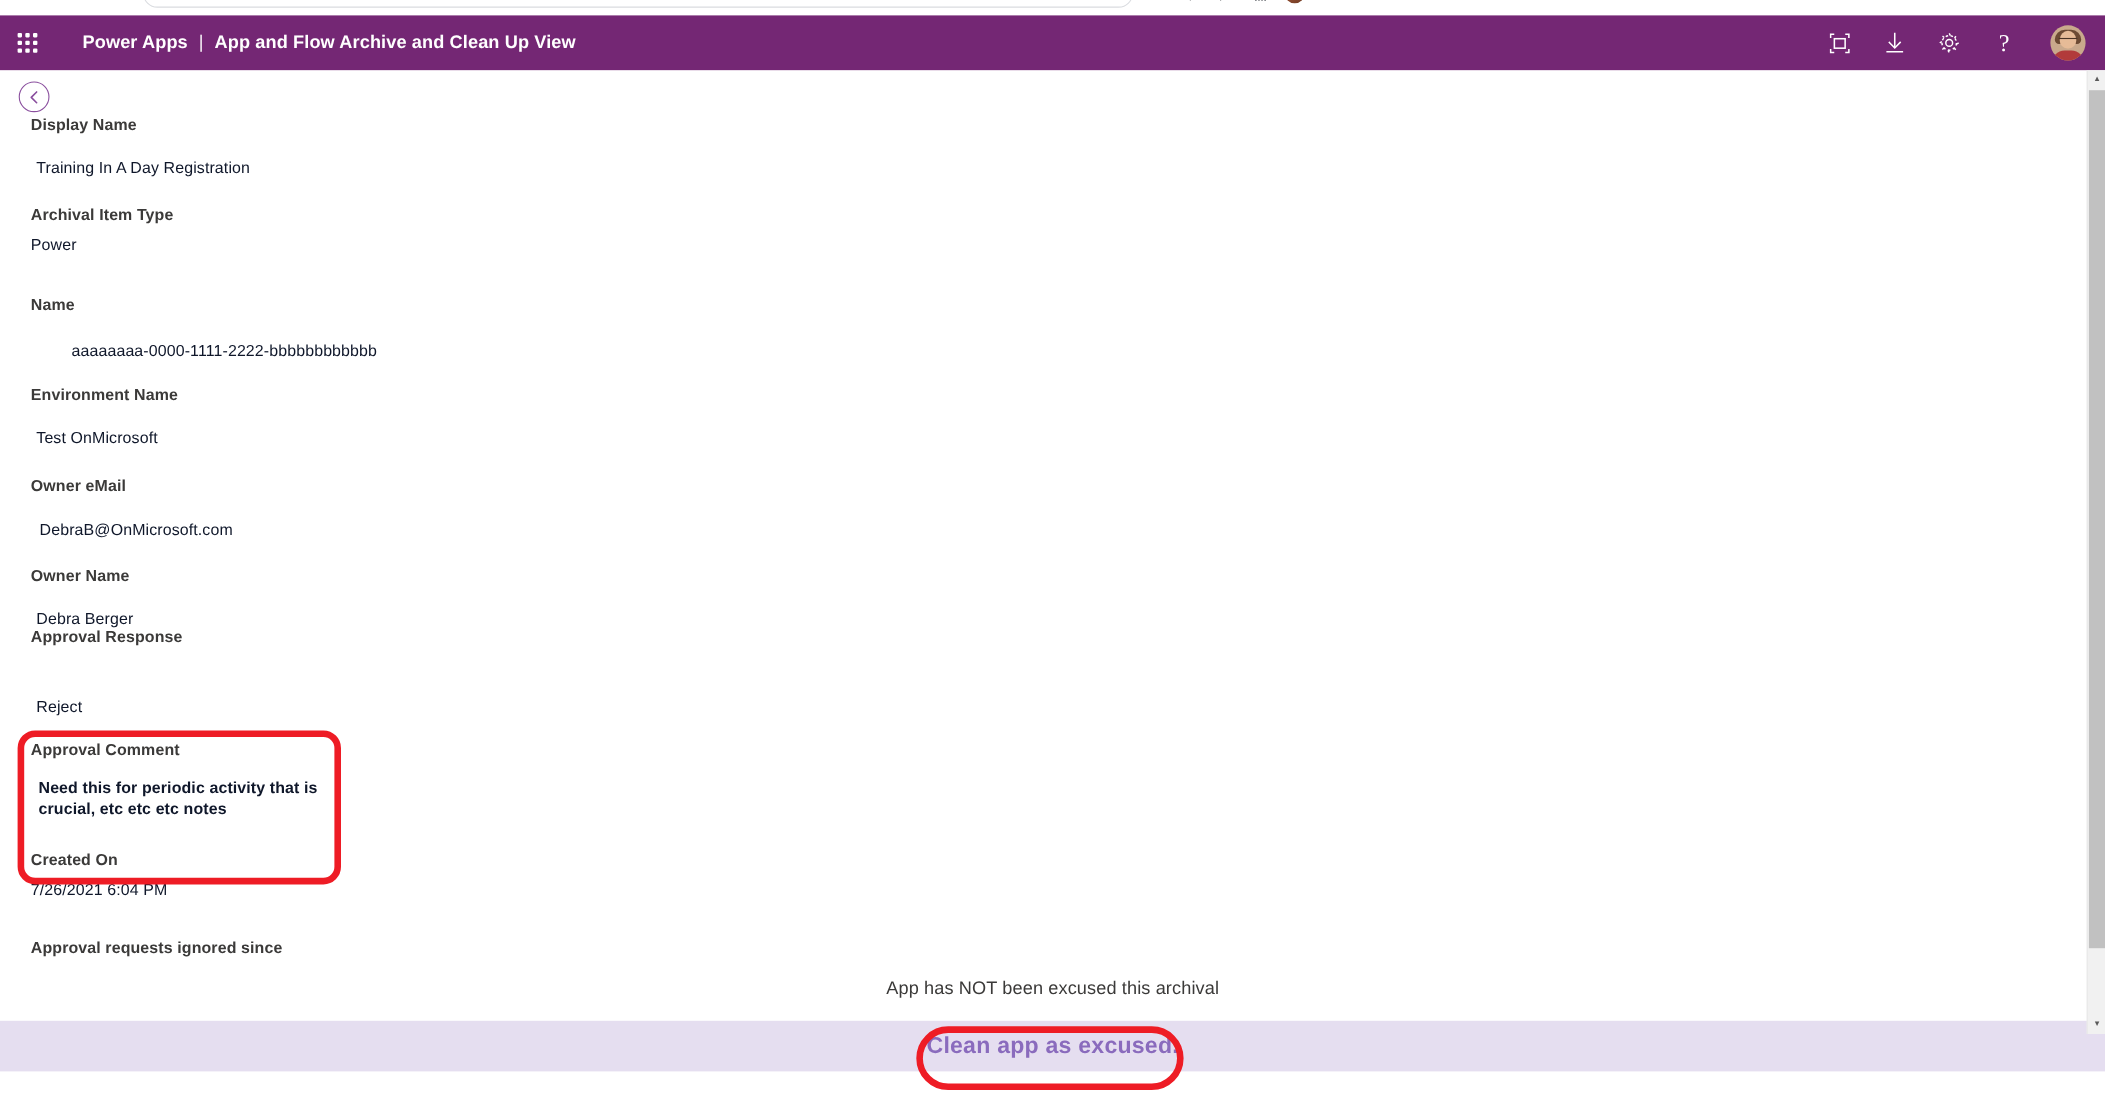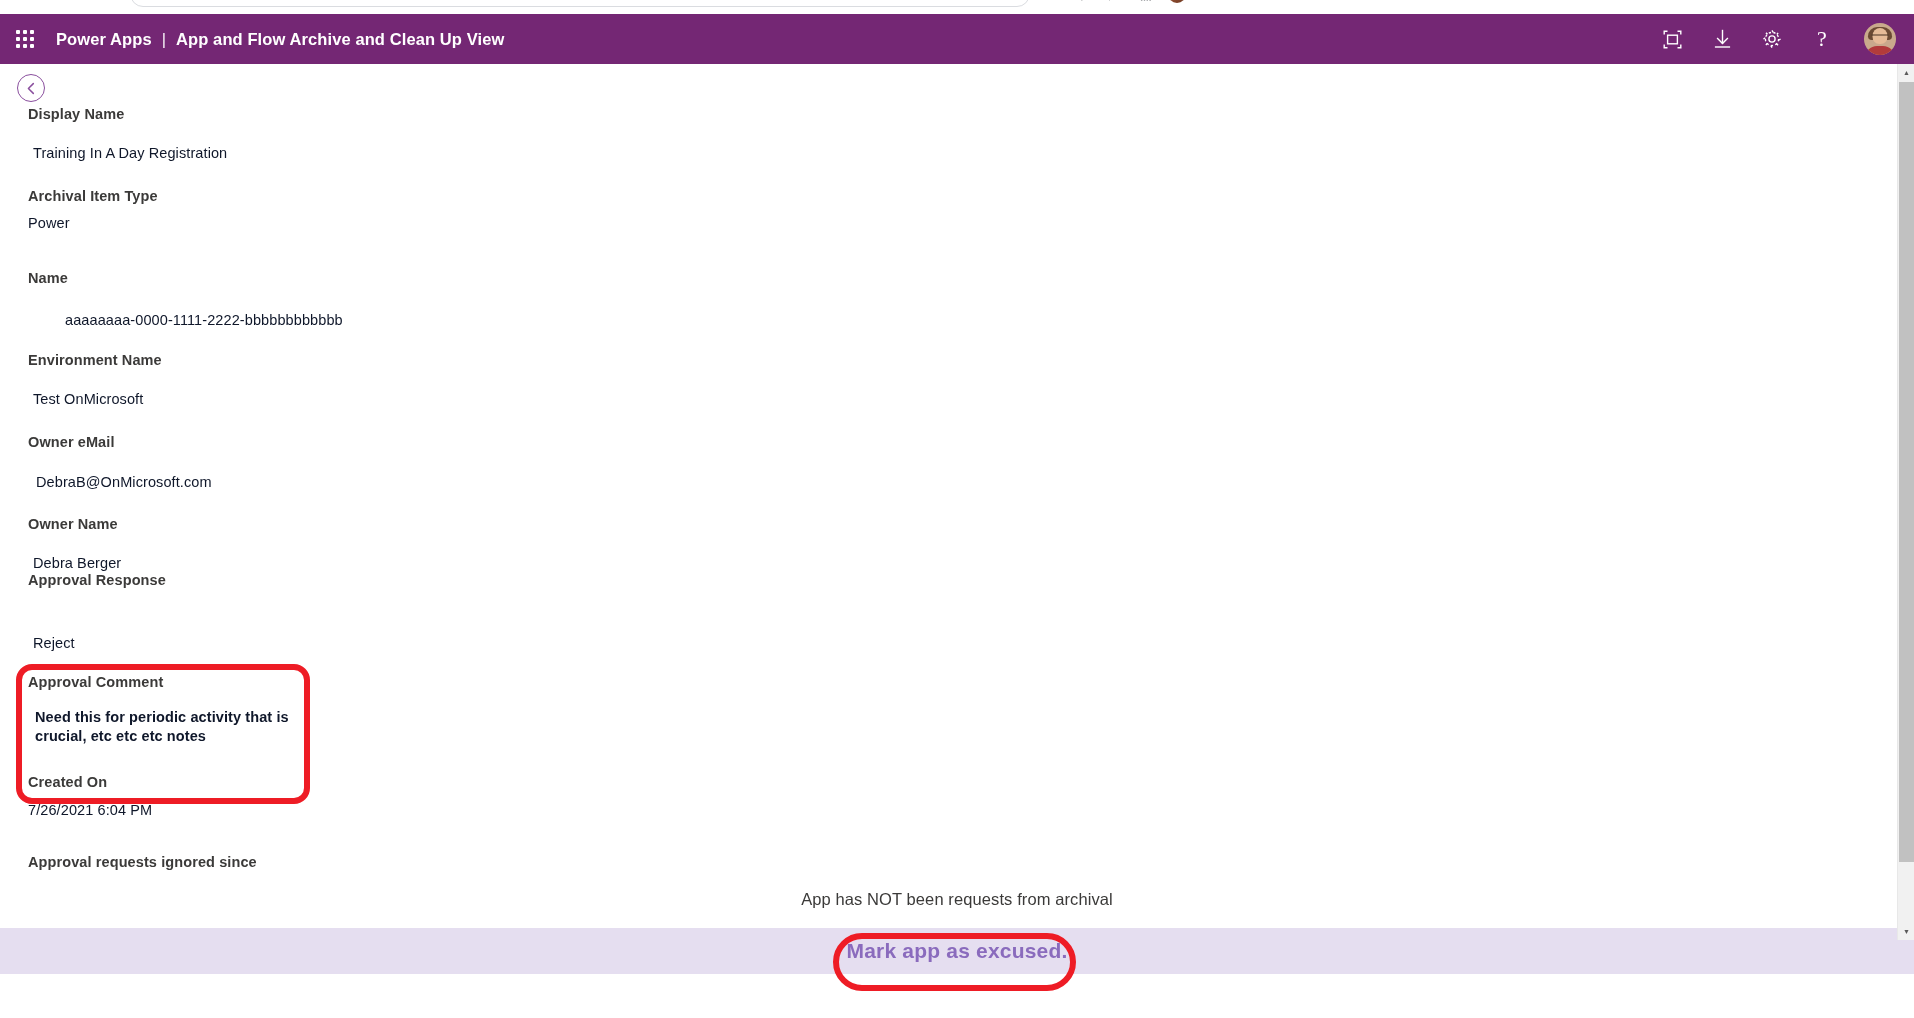--- a/index.html
+++ b/index.html
@@ -82,20 +82,21 @@
 
   
   .app-header {
     position: absolute;
     left: 0; top: 14px;
     width: 1914px; height: 50px;
     background: #742774;
     display: flex;
     align-items: center;
     padding: 0 18px 0 14px;
+    gap: 19px;
   }
   .waffle {
     width: 22px; height: 22px;
     display: grid;
     grid-template-columns: repeat(3, 4px);
     grid-template-rows: repeat(3, 4px);
     gap: 3px;
     align-content: center;
     justify-content: center;
     cursor: pointer;
@@ -456,24 +457,24 @@
         <div class="r field-label" style="top:674px;">Created On</div>
         <div class="r field-value" style="top:702px;">7/26/2021 6:04 PM</div>
       </div>
 
       <div class="field">
         <div class="r field-label" style="top:754px;">Approval requests ignored since</div>
       </div>
 
     </div>
 
-    <div class="status-line" style="top:826px;">App has NOT been requests from archival</div>
+    <div class="status-line" style="top:826px;">App has NOT been excused this archival</div>
 
     <div class="bottom-band" style="top:864px;">
-      <button class="excuse-btn">Mark app as excused.</button>
+      <button class="excuse-btn">Clean app as excused.</button>
     </div>
 
   </div>
 
   <div class="scrollbar">
     <div class="sb-arrow up">▲</div>
     <div class="sb-thumb"></div>
     <div class="sb-arrow down">▼</div>
   </div>
 

